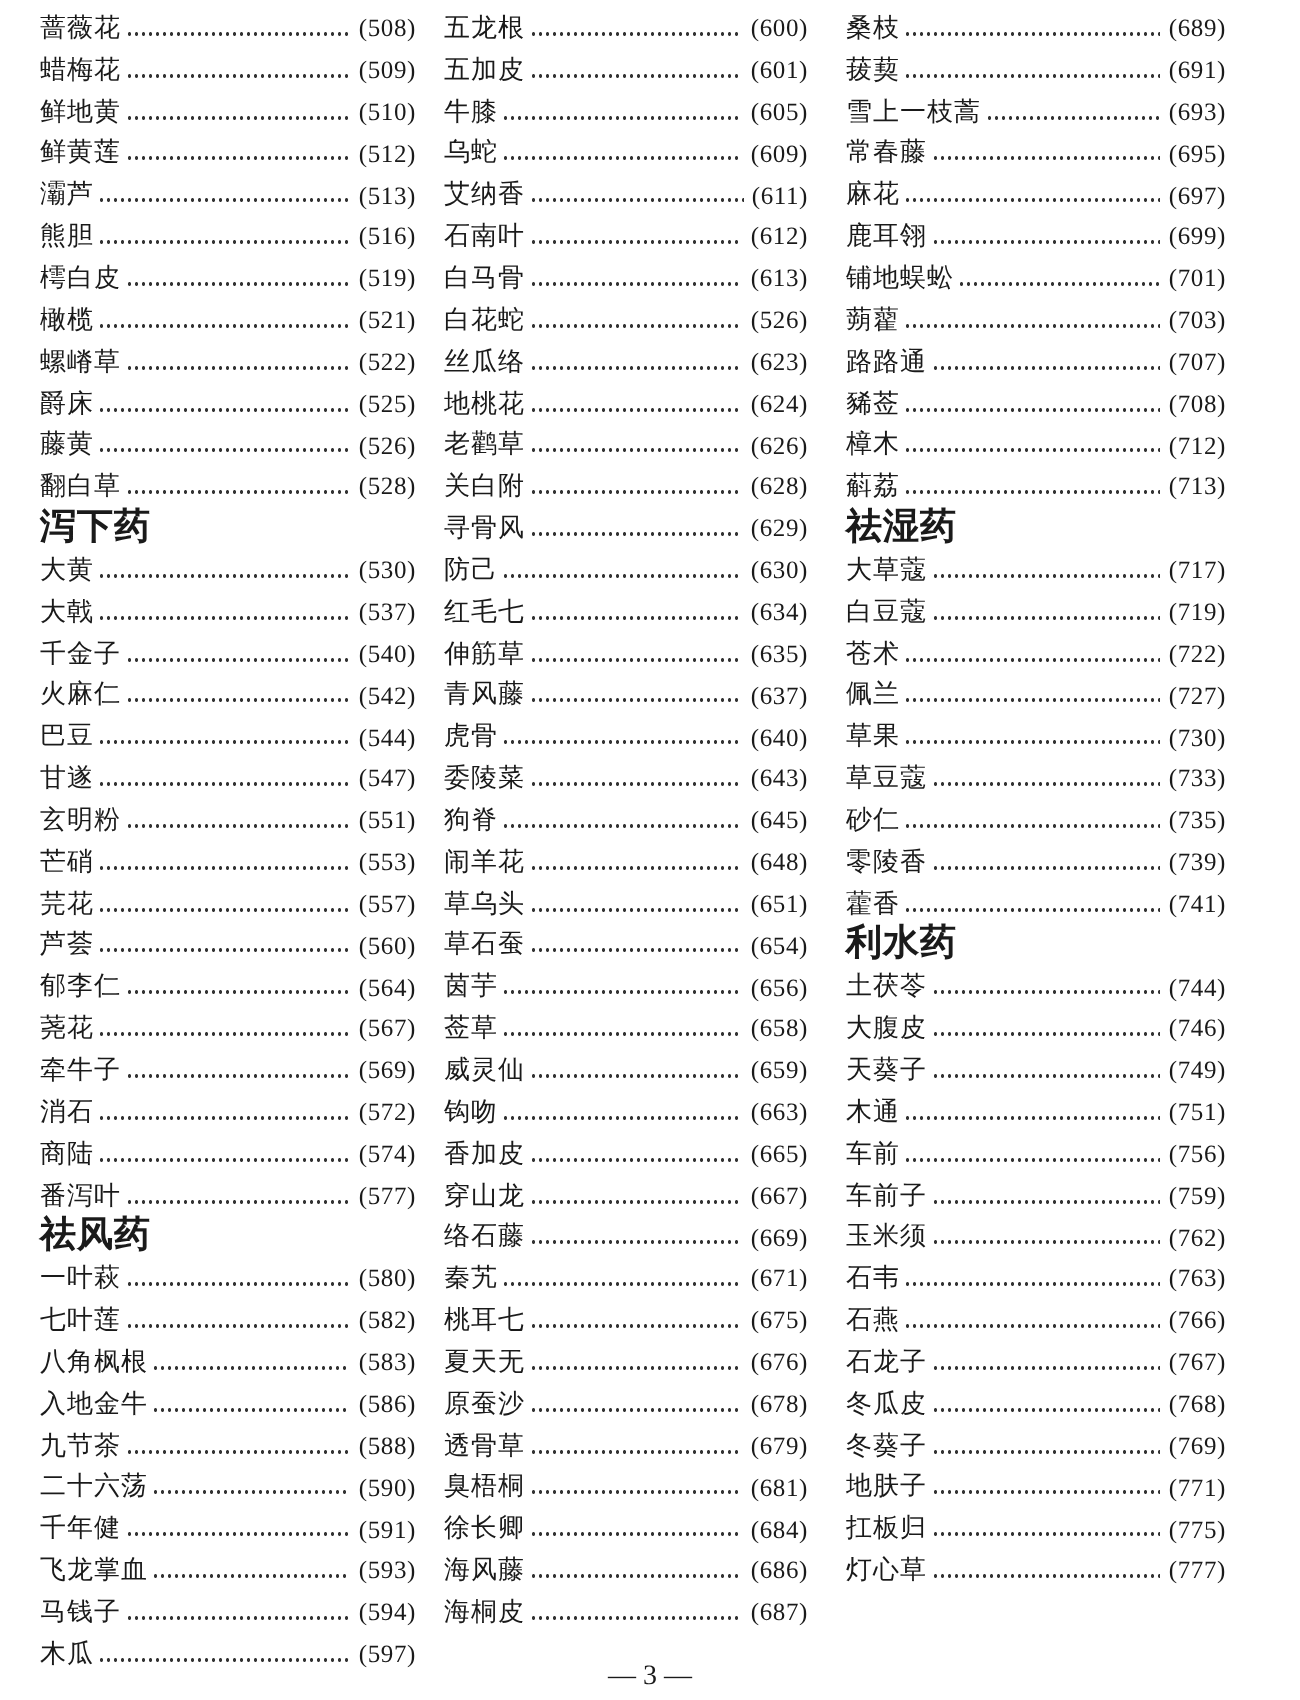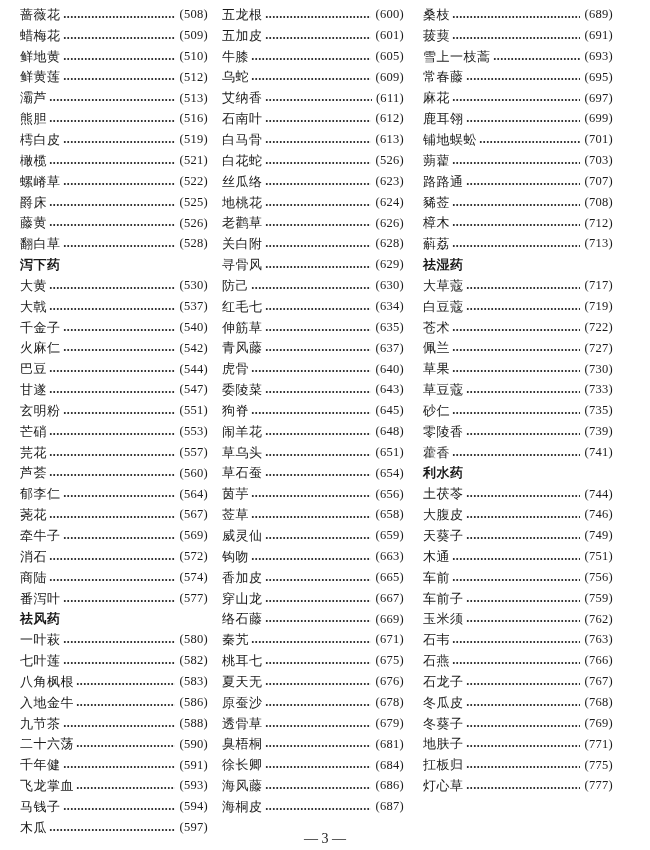--- a/index.html
+++ b/index.html
@@ -9,21 +9,21 @@
   .col { position: absolute; top: 4px; }
   .col-1 { left: 20px; width: 188px; }
   .col-2 { left: 222px; width: 182px; }
   .col-3 { left: 423px; width: 190px; }
   .row { height: 20.85px; display: flex; align-items: center; font-size: 13px; line-height: 1; white-space: nowrap; }
   .row .name { flex: 0 0 auto; letter-spacing: 0.5px; }
   .row .dots { flex: 1 1 auto; margin: 0 4px 0 2px; height: 2px; align-self: center; margin-top: 5px;
                background-image: radial-gradient(circle, #333 0.8px, transparent 1px);
                background-size: 3.5px 2px; background-repeat: repeat-x; }
   .row .page-num { flex: 0 0 auto; font-size: 12.5px; font-family: "Liberation Serif", serif; letter-spacing: 0.3px; }
-  .row.heading .name { font-weight: bold; font-family: Liberation Serif, serif; font-size: 13px; }
+  .row.heading .name { font-weight: bold; font-family: Liberation Mono, monospace; font-size: 18px; }
   .footer { position: absolute; top: 831px; left: 0; width: 650px; text-align: center;
             font-size: 14px; font-family: "Liberation Serif", serif; }
 </style>
 </head>
 <body>
 
 <div class="page">
   <div class="col col-1">
       <div class="row">
         <span class="name">蔷薇花</span>

